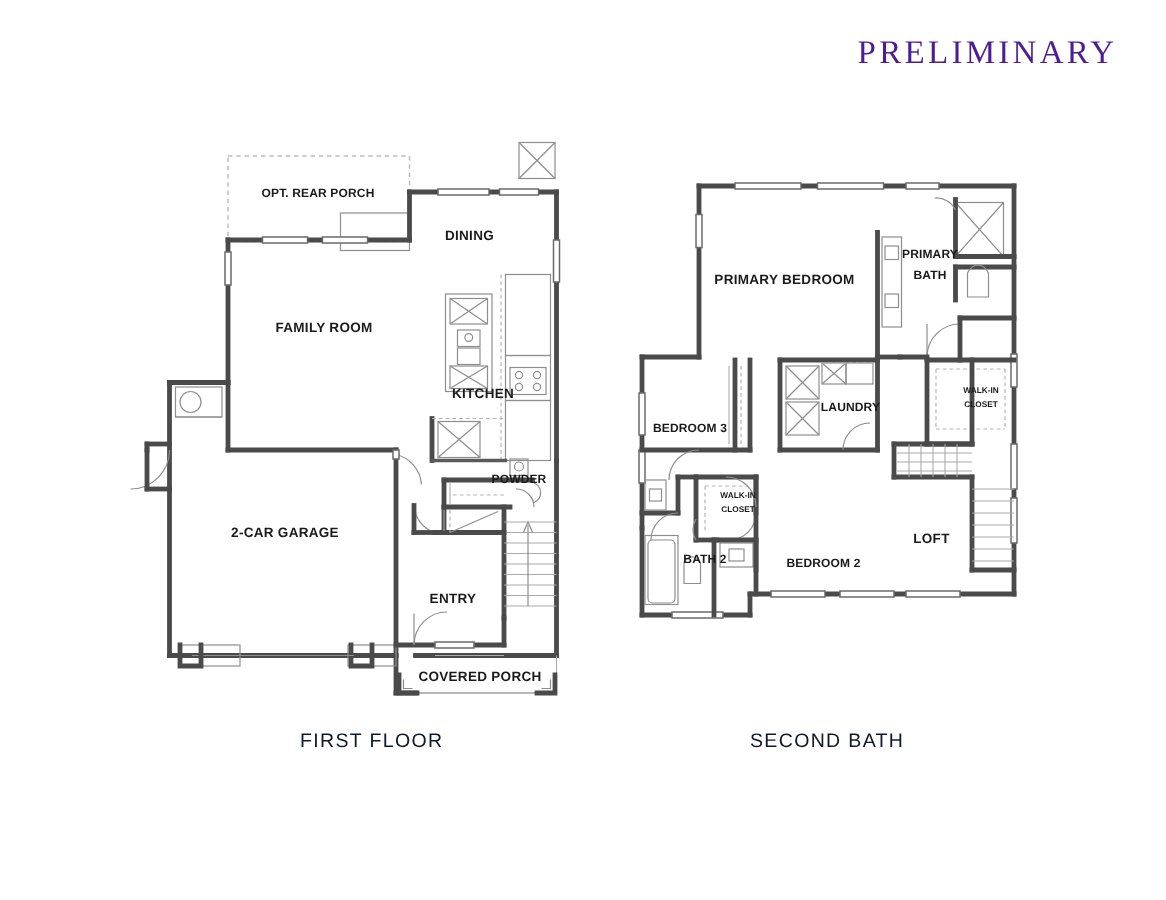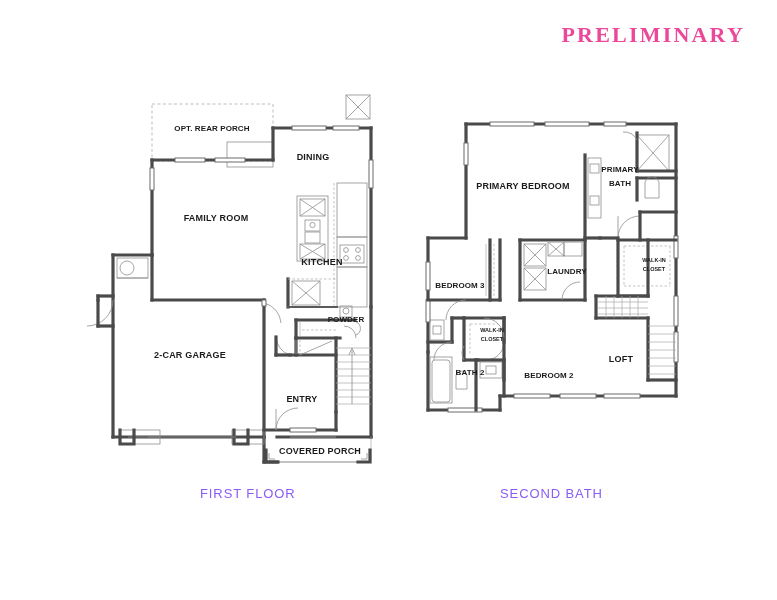--- a/index.html
+++ b/index.html
@@ -5,26 +5,25 @@
   html,body{margin:0;padding:0;}
   body{
     width:777px;height:600px;background:#ffffff;
     font-family:"Liberation Sans", sans-serif;
     position:relative;overflow:hidden;
   }
   #plan-root{position:absolute;left:0;top:0;width:777px;height:600px;}
   .doc-title{
     position:absolute;right:32px;top:22px;
     font-family:"Liberation Serif", serif;
-    font-size:22px;letter-spacing:2.2px;color:#ec4899;
+    font-size:22px;letter-spacing:2.2px;color:#4c1d95;
     white-space:nowrap;
-    font-weight:bold;
   }
   .floor-caption{
-    position:absolute;font-size:13px;letter-spacing:0.9px;color:#8b5cf6;
+    position:absolute;font-size:13px;letter-spacing:0.9px;color:#0f172a;
     white-space:nowrap;
   }
   #caption-first{left:200px;top:486px;}
   #caption-second{left:500px;top:486px;}
   svg{position:absolute;left:0;top:0;}
   text.rm{
     font-family:"Liberation Sans", sans-serif;
     font-weight:bold;fill:#1a1a1a;
     text-anchor:middle;
   }

